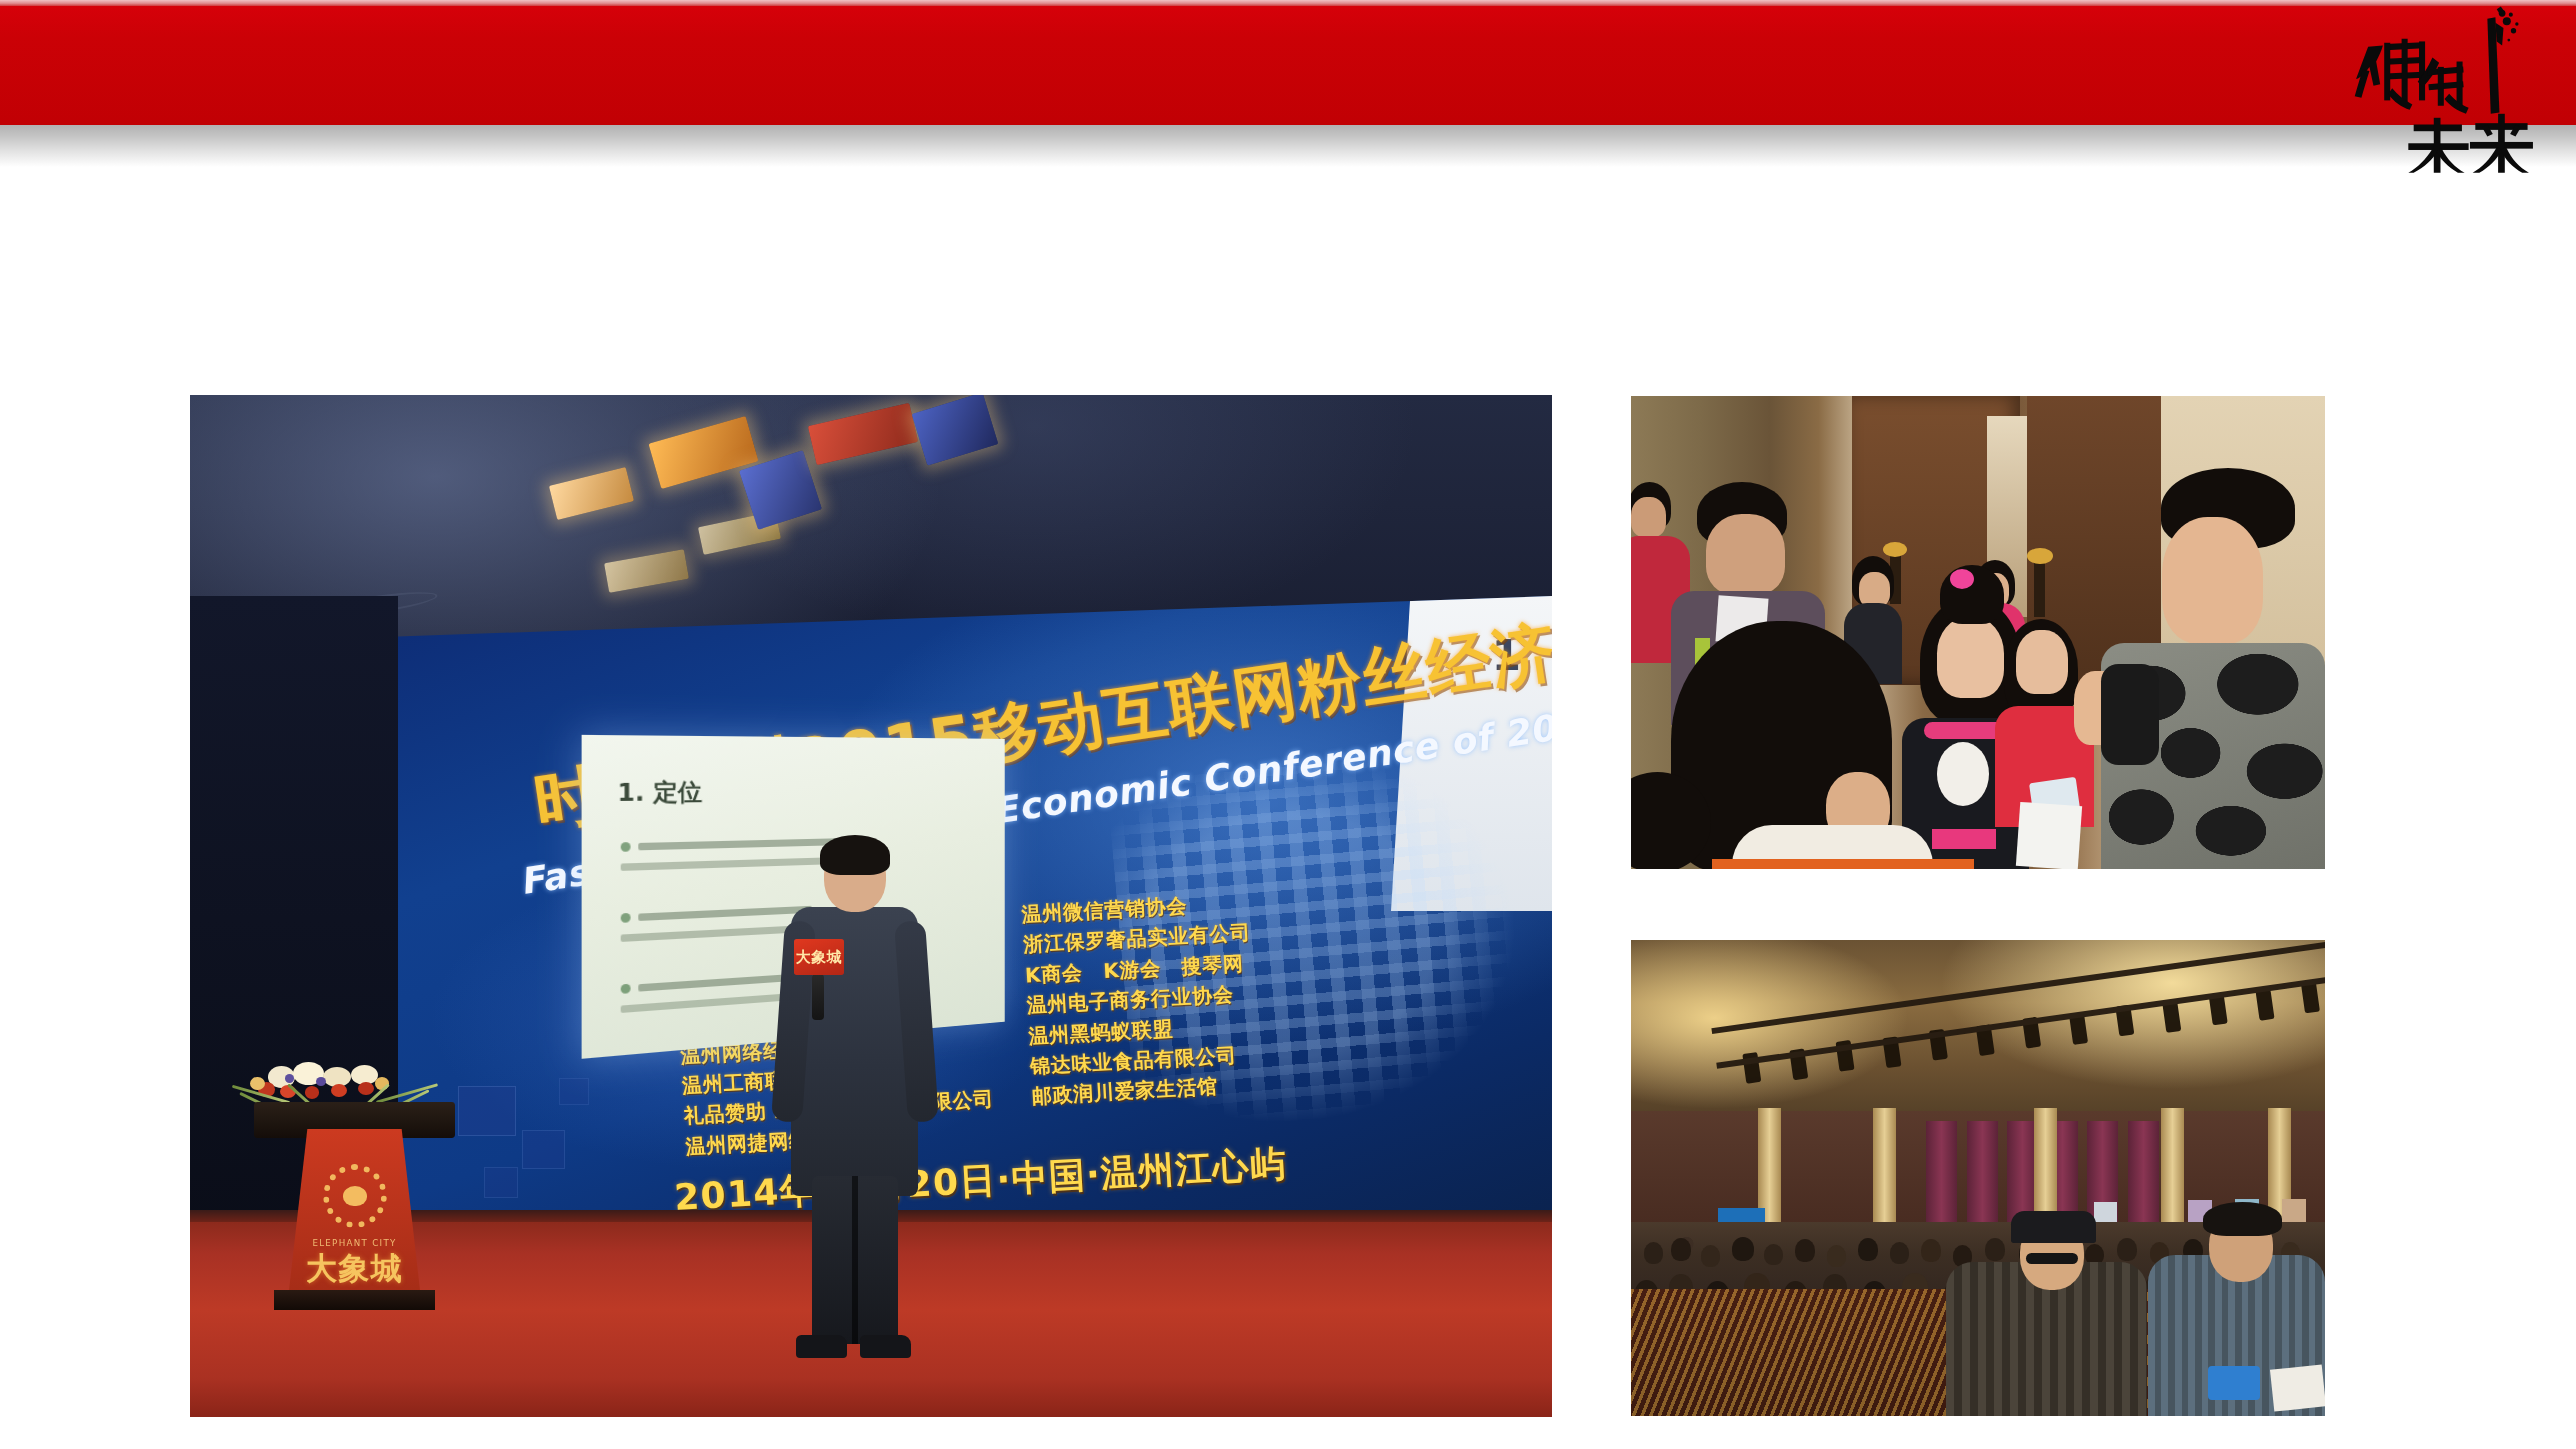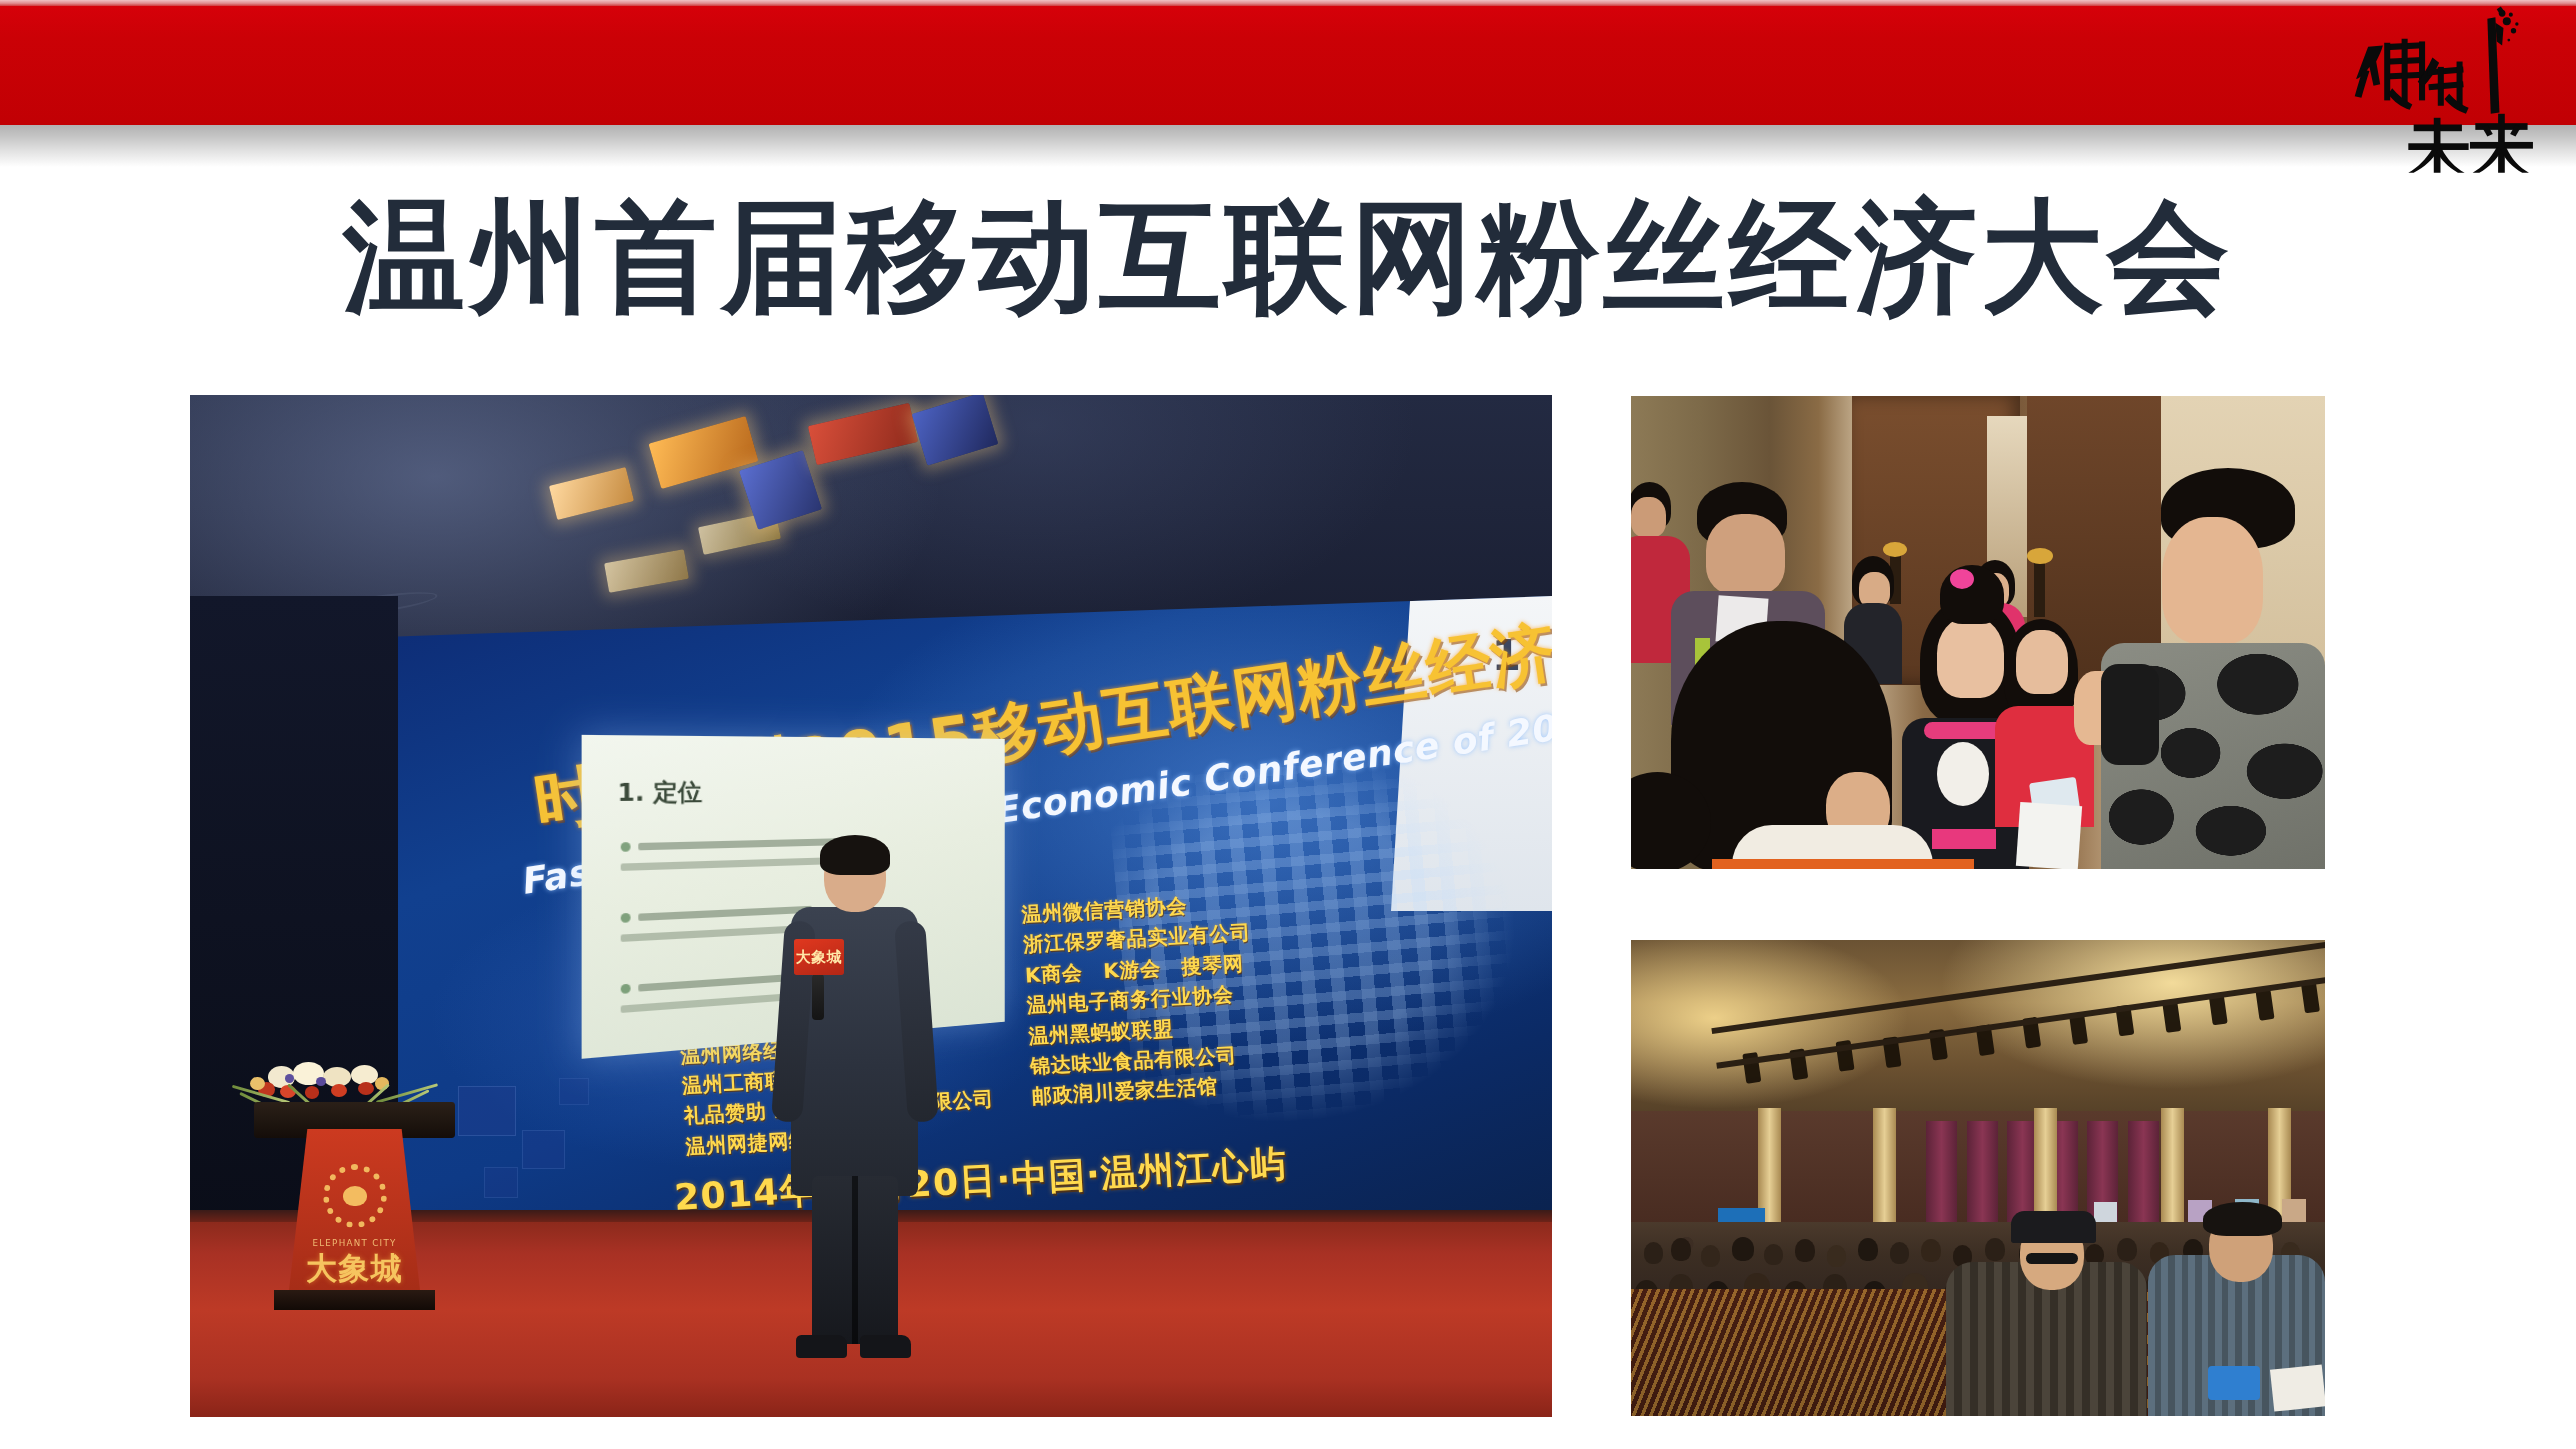--- a/index.html
+++ b/index.html
@@ -453,21 +453,20 @@
         <rect x="188" y="204" width="94" height="10"></rect>
         <rect x="230" y="162" width="10" height="88"></rect>
         <path d="M228 212 C218 230 206 242 192 250 L202 250 C216 242 228 230 236 216 Z"></path>
         <path d="M242 212 C250 230 262 242 276 250 L266 250 C252 242 240 230 234 216 Z"></path>
         <path d="M206 182 L214 178 L222 192 L214 196 Z"></path>
         <path d="M256 178 L264 182 L256 196 L248 192 Z"></path>
       </g>
     </svg>
   </div>
 
-  <h1 class="page-title">温州首届移动互联网粉丝经济大会</h1>
 
   <div class="photo photo-main">
     <div class="stage-room"></div>
 
     <div class="truss"></div>
     <div class="ceiling-light cl6"></div>
     <div class="ceiling-light cl7"></div>
     <div class="ceiling-light cl1"></div>
     <div class="ceiling-light cl2"></div>
     <div class="ceiling-light cl3"></div>

